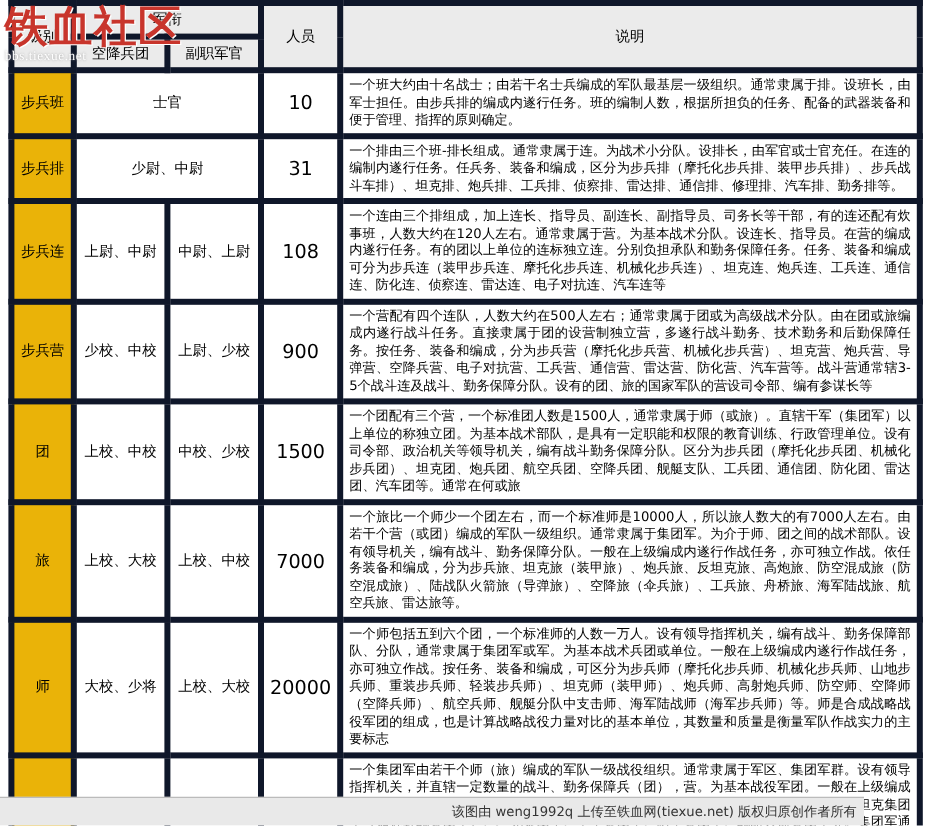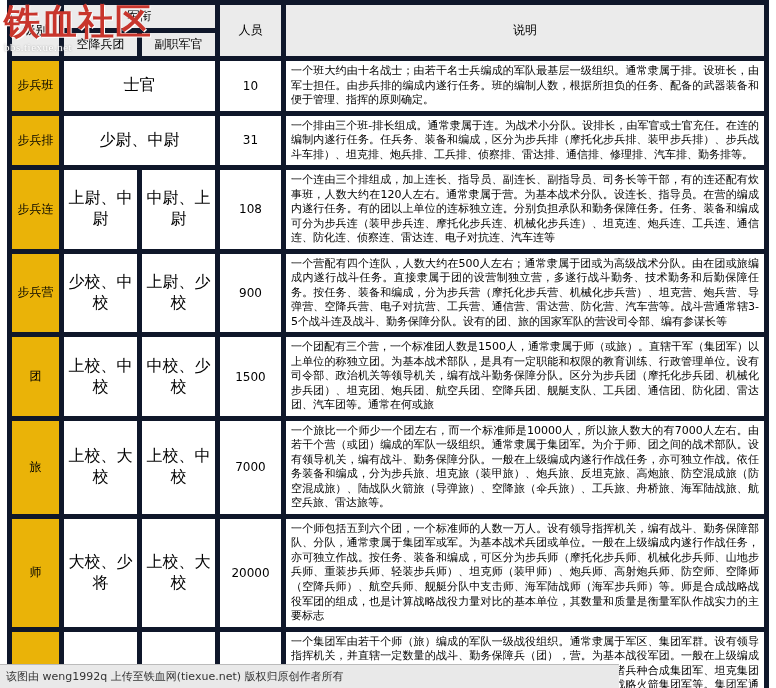--- a/index.html
+++ b/index.html
@@ -74,51 +74,52 @@
     font-family: "DejaVu Sans", "Liberation Sans", sans-serif;
   }
   td.level {
     text-align: center;
     font-size: 12px;
     padding: 2px;
     background: #eab308;
   }
   td.rank {
     text-align: center;
+    font-size: 12px;
+    padding: 2px;
+  }
+  td.count {
+    text-align: center;
     font-size: 16px;
-    padding: 2px;
-  }
-  td.count {
-    text-align: center;
-    font-size: 12px;
     padding: 2px;
   }
   td.desc {
     text-align: justify;
     font-size: 11px;
     line-height: 1.32;
     padding: 3px 5px;
     font-family: "DejaVu Sans", "Liberation Sans", sans-serif;
   }
   .col-level { width: 52px; }
   .col-rank1 { width: 78px; }
   .col-rank2 { width: 78px; }
   .col-count { width: 66px; }
   .footer {
     position: absolute;
     left: 0;
     bottom: 0;
-    width: 619px;
+    width: 720px;
     background: #e9e9e9;
     border-top: 1px solid #bbb;
     font-size: 11px;
     color: #333;
     padding: 4px 6px;
     box-sizing: border-box;
     font-family: "DejaVu Sans", "Liberation Sans", sans-serif;
+    text-align: right;
   }
 </style>
 </head>
 <body>
 
 <div class="page">
 
   <div class="watermark">
     <div class="wm-main">铁血社区</div>
     <div class="wm-sub">bbs.tiexue.net</div>

